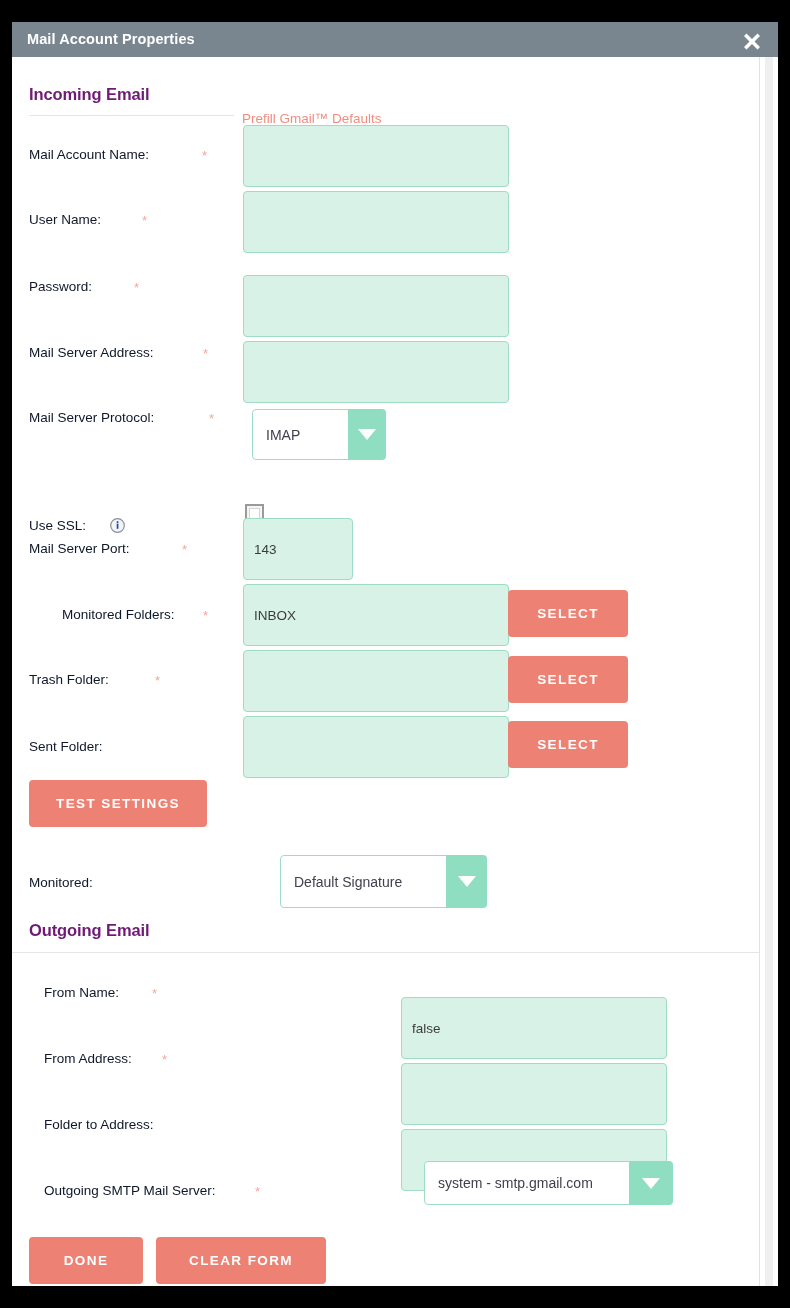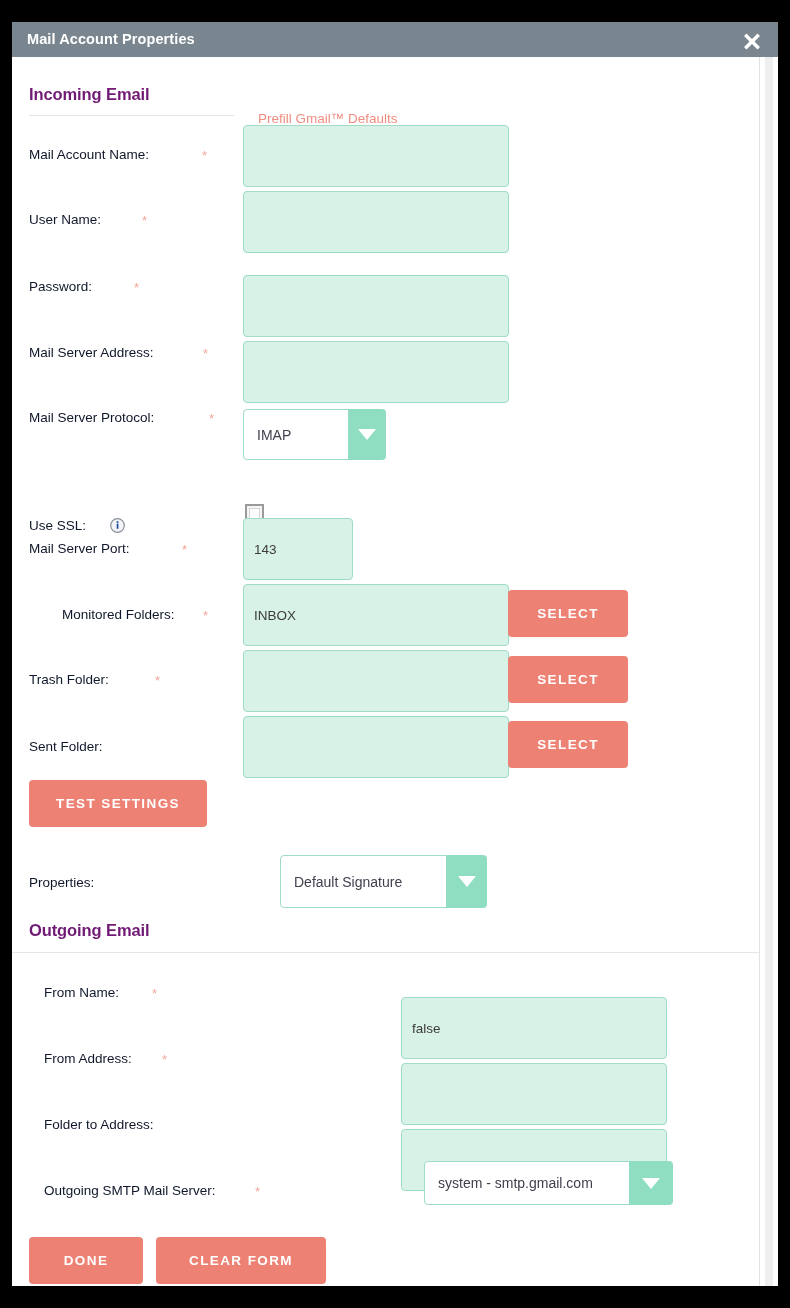--- a/index.html
+++ b/index.html
@@ -247,42 +247,42 @@
           <path d="M6.5 5.5 L12 11 L17.5 5.5 L20 8 L14.5 13.5 L20 19 L17.5 21.5 L12 16 L6.5 21.5 L4 19 L9.5 13.5 L4 8 Z" fill="#ffffff"></path>
         </svg>
       </span>
     </div>
 
     <div id="body">
 
       <div class="section-head" style="top:28px;">Incoming Email</div>
       <div class="rule" style="left:17px; top:58px; width:205px;"></div>
 
-      <div id="prefill-link" style="top:54px;margin-left:16px;">Prefill Gmail™ Defaults</div>
+      <div id="prefill-link" style="top:54px;">Prefill Gmail™ Defaults</div>
 
       <div class="lbl" style="left:17px; top:90px;">Mail Account Name:</div>
       <div class="req" style="left:190px; top:92px;">*</div>
       <div class="fld" style="left:231px; top:68px; width:266px; height:62px;"></div>
 
       <div class="lbl" style="left:17px; top:155px;">User Name:</div>
       <div class="req" style="left:130px; top:157px;">*</div>
       <div class="fld" style="left:231px; top:134px; width:266px; height:62px;"></div>
 
       <div class="lbl" style="left:17px; top:222px;">Password:</div>
       <div class="req" style="left:122px; top:224px;">*</div>
       <div class="fld" style="left:231px; top:218px; width:266px; height:62px;"></div>
 
       <div class="lbl" style="left:17px; top:288px;">Mail Server Address:</div>
       <div class="req" style="left:191px; top:290px;">*</div>
       <div class="fld" style="left:231px; top:284px; width:266px; height:62px;"></div>
 
       <div class="lbl" style="left:17px; top:353px;">Mail Server Protocol:</div>
       <div class="req" style="left:197px; top:355px;">*</div>
       <div class="ddl" style="left:231px; top:352px; width:143px; height:51px;">
-        <div class="disp" style="width:113px;">IMAP</div>
+        <div class="disp" style="width:113px;margin-left:9px;">IMAP</div>
         <div class="arrowbtn" style="left:105px; width:38px;">
             <span class="caret"></span>
           </div>
       </div>
 
       <div class="lbl" style="left:17px; top:461px;">Use SSL:</div>
       <span id="ssl-info-icon">
         <svg width="15" height="15" viewBox="0 0 15 15">
           <circle cx="7.5" cy="7.5" r="6.8" fill="#f2f4f7" stroke="#8a9099" stroke-width="1.2"></circle>
           <rect x="6.7" y="5.6" width="1.7" height="5.2" fill="#1a4fa0"></rect>
@@ -306,21 +306,21 @@
       <div class="req" style="left:143px; top:617px;">*</div>
       <div class="fld" style="left:231px; top:593px; width:266px; height:62px;"></div>
       <div class="btn" style="left:496px; top:599px; width:120px; height:47px;">SELECT</div>
 
       <div class="lbl" style="left:17px; top:682px;">Sent Folder:</div>
       <div class="fld" style="left:231px; top:659px; width:266px; height:62px;"></div>
       <div class="btn" style="left:496px; top:664px; width:120px; height:47px;">SELECT</div>
 
       <div class="btn" style="left:17px; top:723px; width:178px; height:47px;">TEST SETTINGS</div>
 
-      <div class="lbl" style="left:17px; top:818px;">Properties:</div>
+      <div class="lbl" style="left:17px; top:818px;">Monitored:</div>
       <div class="ddl" style="left:268px; top:798px; width:207px; height:53px;">
         <div class="disp" style="width:173px;">Default Signature</div>
         <div class="arrowbtn" style="left:166px; width:41px;">
             <span class="caret"></span>
           </div>
       </div>
 
       <div class="section-head" style="top:864px;">Outgoing Email</div>
       <div class="rule" style="left:0px; top:895px; width:747px;"></div>
 

